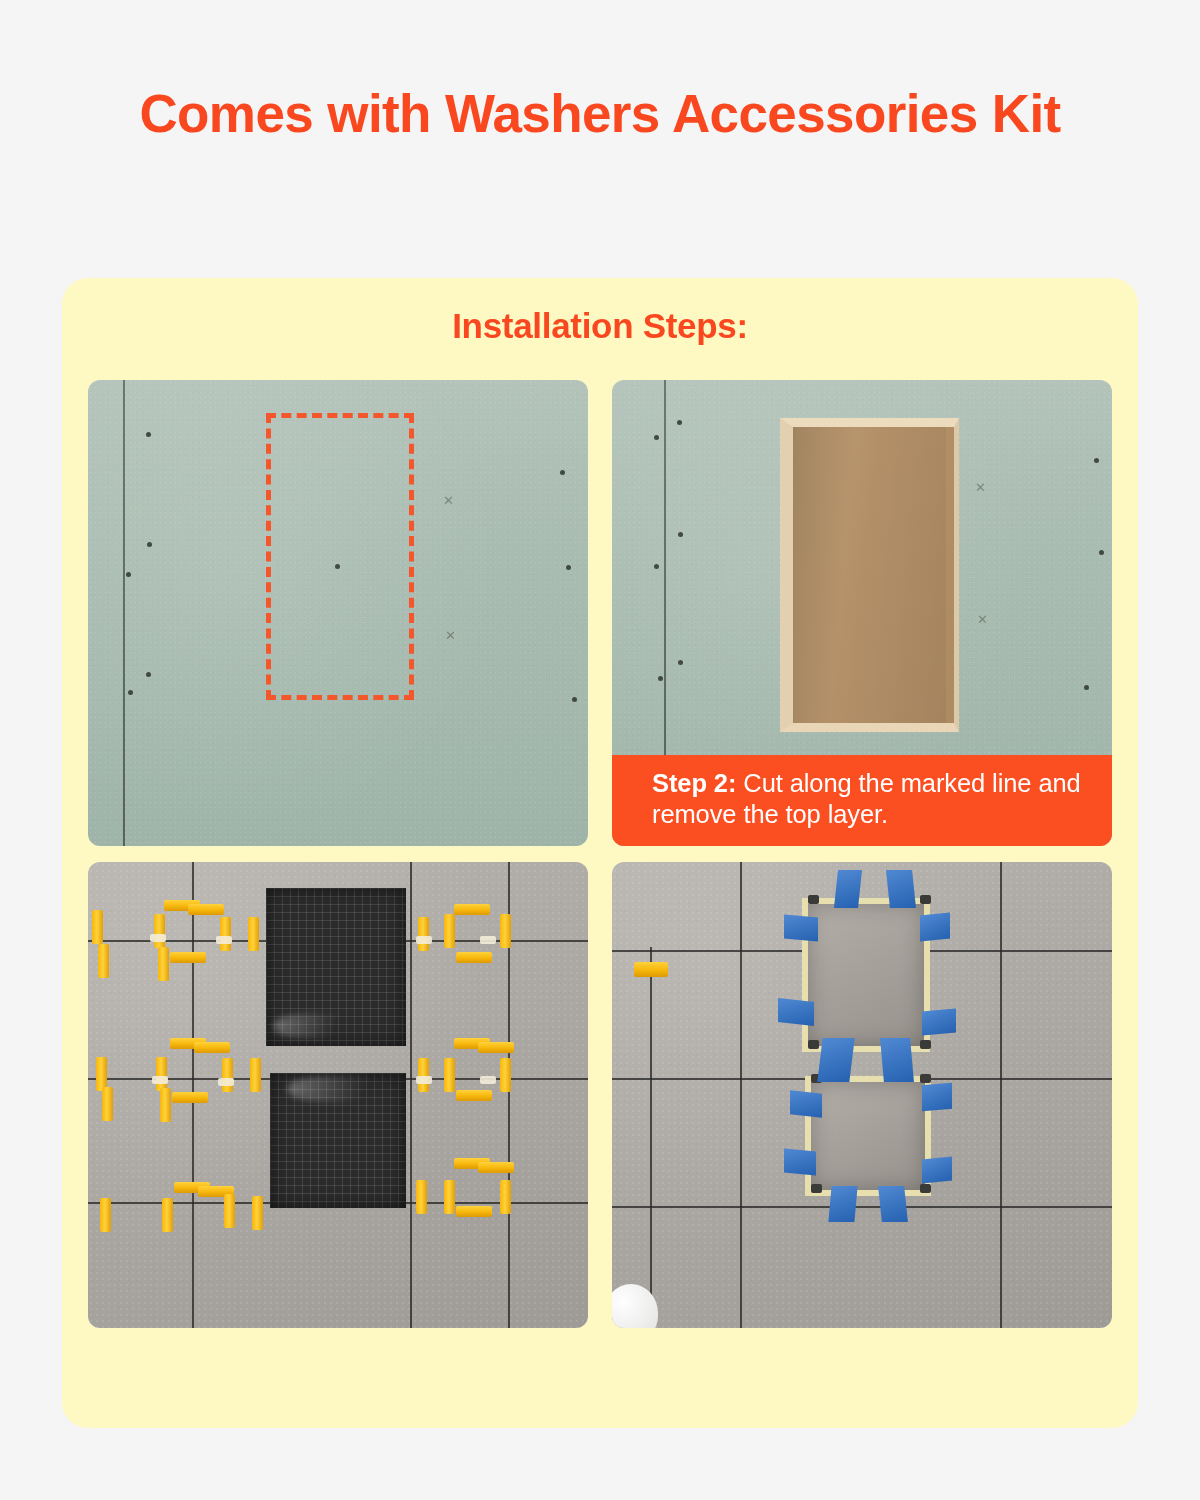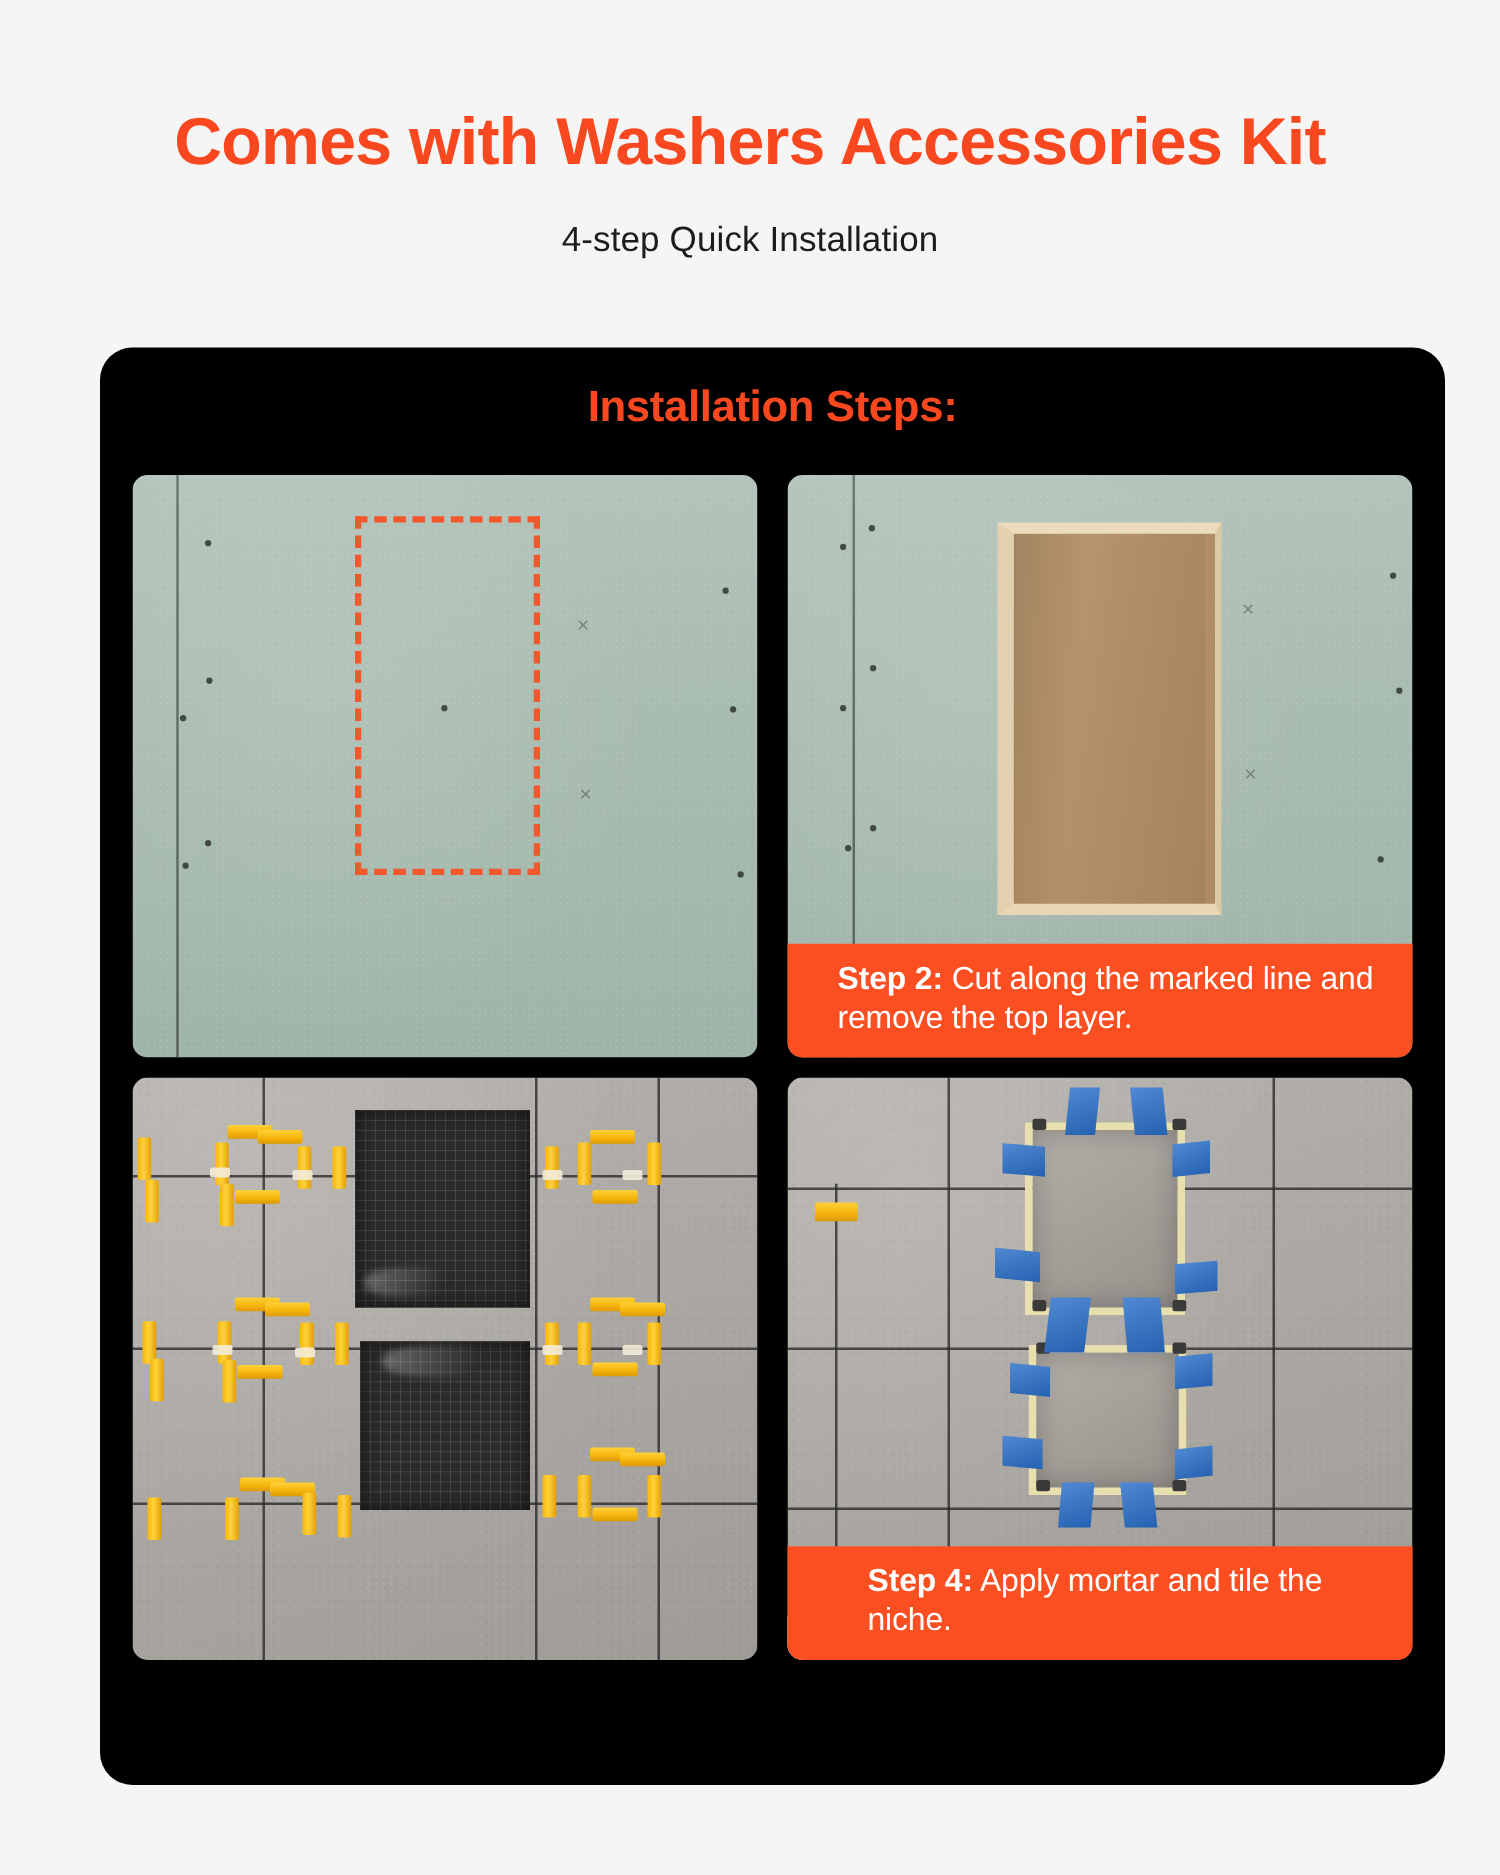--- a/index.html
+++ b/index.html
@@ -35,25 +35,25 @@
     margin-top: 34px;
     color: #1c1c1c;
     font-size: 28px;
     font-weight: 400;
     letter-spacing: 0.1px;
   }
 
   
   .card {
     position: absolute;
-    left: 80px;
+    left: 62px;
     top: 278px;
     width: 1076px;
     height: 1150px;
-    background: #000000;
+    background: #fef9c3;
     border-radius: 26px;
   }
 
   .card-title {
     text-align: center;
     padding-top: 28px;
     color: #f9481f;
     font-size: 35px;
     font-weight: 800;
     letter-spacing: -0.3px;
@@ -273,21 +273,20 @@
     background: radial-gradient(circle at 35% 30%, #ffffff, #dfe0de);
   }
 </style>
 </head>
 <body>
 
 <div class="page">
 
   <div class="header">
     <h1 class="main-title">Comes with Washers Accessories Kit</h1>
-    <div class="subtitle">4-step Quick Installation</div>
   </div>
 
   <div class="card">
 
     <div class="card-title">Installation Steps:</div>
 
     <div class="steps-grid">
 
       <div class="step-cell">
         <div class="photo">
@@ -439,23 +438,20 @@
           <div class="tape" style="left:310px; top:148px; width:34px; height:24px; transform:skewY(-5deg);"></div>
           <div class="tape" style="left:208px; top:176px; width:32px; height:44px; transform:skewX(-7deg);"></div>
           <div class="tape" style="left:270px; top:176px; width:30px; height:44px; transform:skewX(5deg);"></div>
           <div class="tape" style="left:178px; top:230px; width:32px; height:24px; transform:skewY(6deg);"></div>
           <div class="tape" style="left:310px; top:222px; width:30px; height:26px; transform:skewY(-5deg);"></div>
           <div class="tape" style="left:172px; top:288px; width:32px; height:24px; transform:skewY(5deg);"></div>
           <div class="tape" style="left:310px; top:296px; width:30px; height:24px; transform:skewY(-6deg);"></div>
           <div class="tape" style="left:218px; top:324px; width:26px; height:36px; transform:skewX(-5deg);"></div>
           <div class="tape" style="left:268px; top:324px; width:26px; height:36px; transform:skewX(6deg);"></div>
         </div>
-        <div class="caption pad-left-lg">
-          <b>Step 4</b><b>:</b><span> Apply mortar and tile the niche.</span>
-        </div>
       </div>
 
     </div>
 
 
   </div>
 
 </div>
 
 </body></html>

